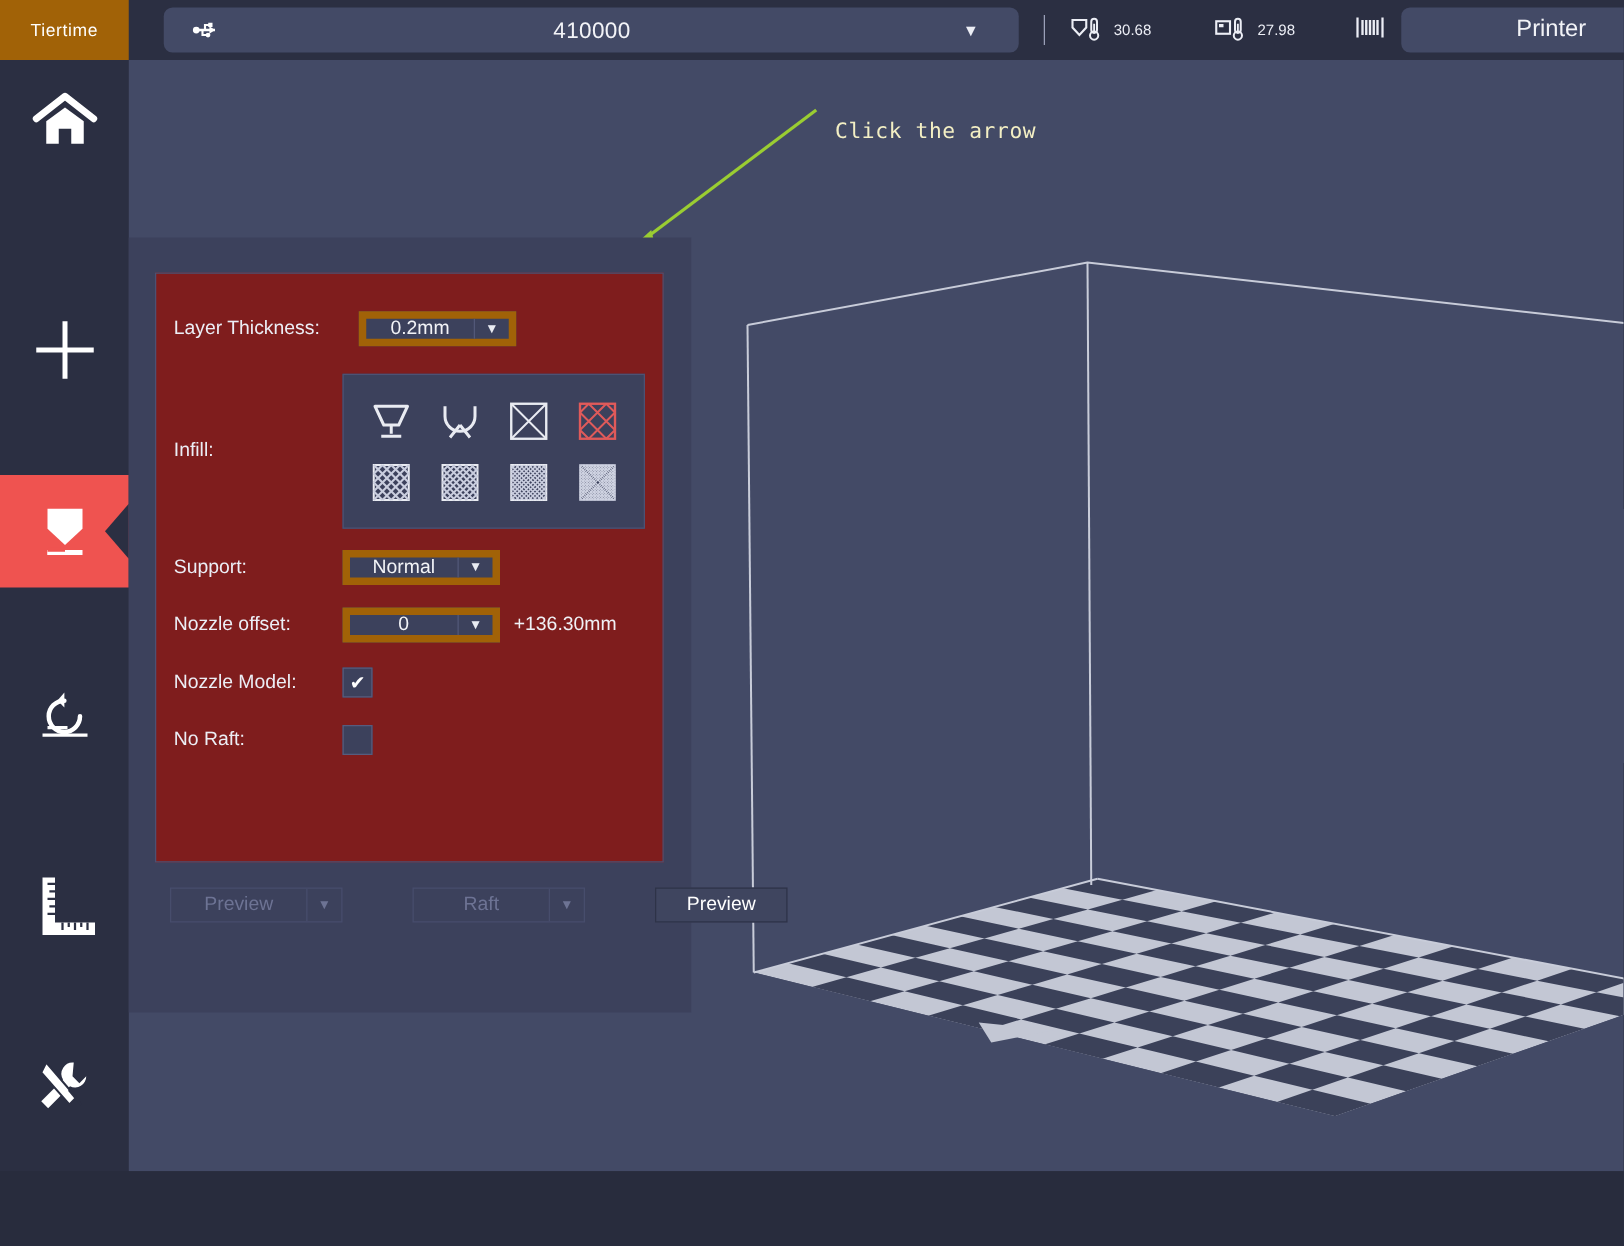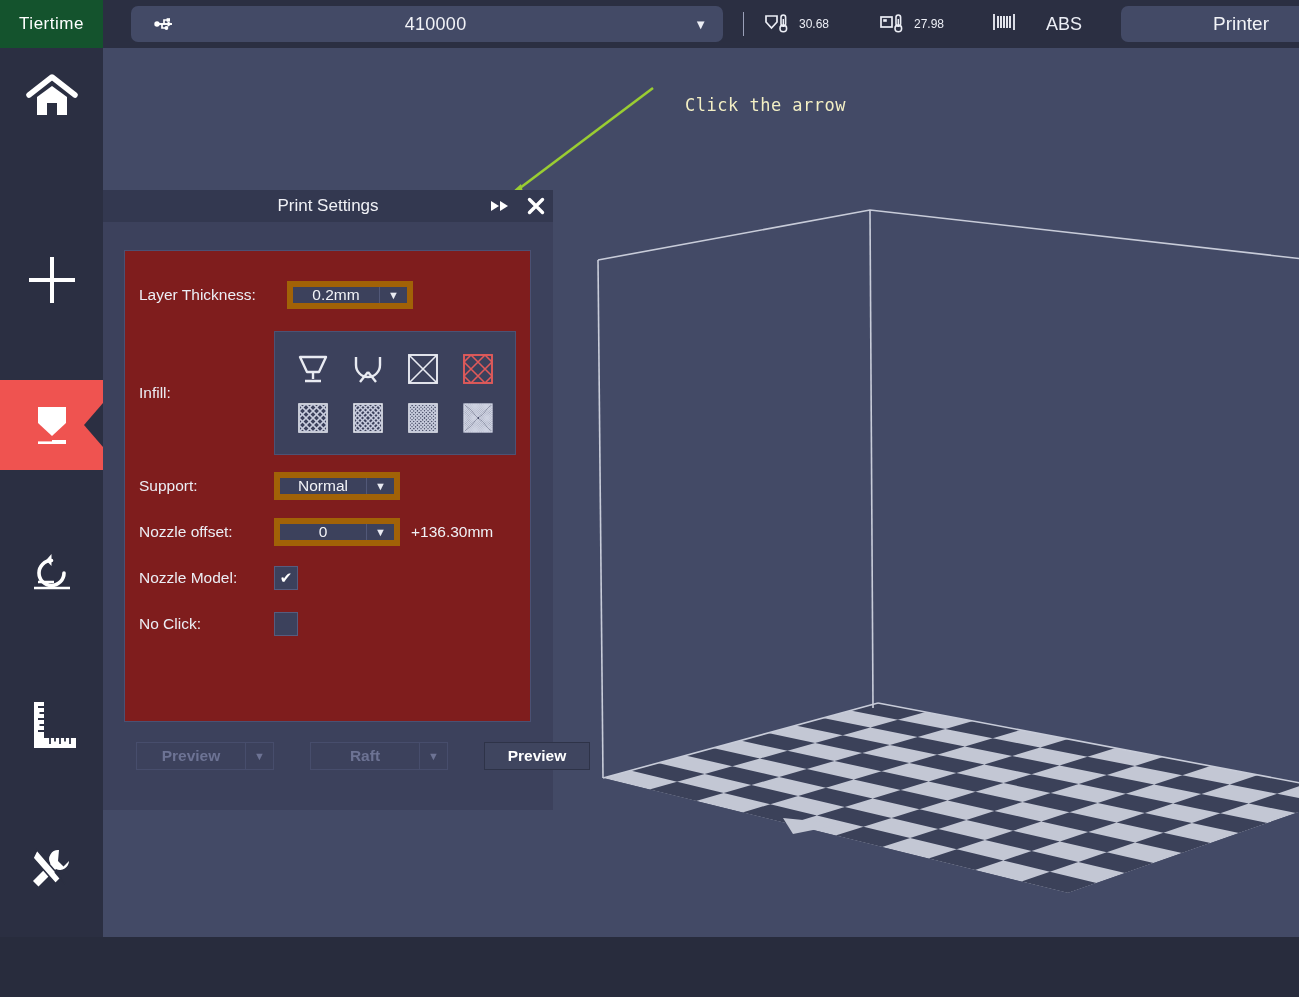--- a/index.html
+++ b/index.html
@@ -11,34 +11,34 @@
   }
   #app { position: relative; width: 1299px; height: 997px; }
 
   
   .topbar {
     position: absolute; left: 0; top: 0; width: 1299px; height: 48px;
     background: #2b2f42;
     display: flex; align-items: stretch;
   }
   .brand {
-    width: 103px; height: 48px; background: #14532d;
+    width: 103px; height: 48px; background: #a16207;
     display: flex; align-items: center; justify-content: center;
-    color: #fff; font-size: 17px; letter-spacing: 0.5px;
+    color: #fff; font-size: 14px; letter-spacing: 0.5px;
   }
   .topbar-right {
     flex: 1; display: flex; align-items: center; gap: 12px;
     padding: 0 0 0 28px;
   }
   .pill {
     height: 36px; background: #434a66; border-radius: 7px;
     display: flex; align-items: center;
   }
   .pill-printer-sel {
-    width: 592px; padding: 0 10px 0 18px; gap: 13px;
+    width: 684px; padding: 0 26px 0 18px; gap: 13px;
   }
   .usb-icon { width: 34px; display:flex; align-items:center; justify-content:center; }
   .printer-name {
     flex: 1; text-align: center; color: #f2f3f7;
     font-size: 18px; letter-spacing: .3px;
   }
   .caret { color: #eceef5; font-size: 13px; padding: 0 6px; }
   .vdiv { width: 1px; height: 24px; background: #9aa0b8; margin: 0 8px; }
   .stat { display: flex; align-items: center; gap: 9px; color: #eceef5; font-size: 12px; }
   .stat + .stat { margin-left: 16px; }
@@ -75,21 +75,21 @@
     position: absolute; left: 103px; top: 48px;
     width: 1196px; height: 889px; background: #434a66; overflow: hidden;
   }
   .statusbar {
     position: absolute; left: 0; top: 937px; width: 1299px; height: 60px;
     background: #282c3d;
   }
 
   
   .annot-text {
-    position: absolute; left: 685px; top: 95px;
+    position: absolute; left: 668px; top: 95px;
     color: #f3efc4; font-family: "DejaVu Sans Mono", monospace;
     font-size: 17px; letter-spacing: .5px; white-space: nowrap;
   }
 
   
   .panel {
     position: absolute; left: 103px; top: 190px;
     width: 450px; height: 620px; background: #3c415c;
   }
   .panel-header {
@@ -130,21 +130,21 @@
     justify-items: center; width: 244px;
   }
   .infill-cell { width: 55px; height: 49px; display: flex; align-items: center; justify-content: center; cursor: pointer; }
 
   .checkbox {
     width: 24px; height: 24px; border: 1px solid #565c7e; background: #3c415c;
     display: flex; align-items: center; justify-content: center;
     color: #fff; font-size: 15px;
   }
 
-  .btn-row { display: flex; align-items: center; gap: 36px; padding: 20px 0 0 12px; font-weight: bold; }
+  .btn-row { display: flex; align-items: center; gap: 56px; padding: 20px 0 0 12px; }
   .btn {
     height: 28px; border: 1px solid #4b5173; background: #3c415c;
     display: inline-flex; align-items: stretch; color: #f2f3f7; font-size: 15.5px;
   }
   .btn .lbl { display:flex; align-items:center; justify-content:center; width: 108px; }
   .btn .arw { width: 28px; border-left: 1px solid #4b5173; display:flex; align-items:center; justify-content:center; font-size: 11px; }
   .btn.disabled { color: #6d7394; border-color: #474d6c; }
   .btn.disabled .arw { color: #6d7394; border-left-color:#474d6c; }
   .btn.solid { border: 1px solid #2e3348; background: #3f455f; }
   .btn.solid .lbl { width: 104px; color: #ffffff; }
@@ -360,36 +360,20 @@
 
   <svg style="position:absolute;left:0;top:0;width:1299px;height:997px;pointer-events:none">
     <g>
       <line x1="653" y1="88" x2="512" y2="194" stroke="#9acd32" stroke-width="2.6"></line>
       <polygon points="498,205 521,184 525,200 512,203" fill="#9acd32"></polygon>
     </g>
   </svg>
   <div class="annot-text">Click the arrow</div>
 
   <div class="panel">
-    <div class="panel-header">
-      <span class="panel-title">Print Settings</span>
-      <div class="hdr-btns">
-        <span class="hdr-btn">
-          <svg width="22" height="16" viewBox="0 0 22 16">
-            <polygon points="2,3 10,8 2,13" fill="#ffffff"></polygon>
-            <polygon points="11,3 19,8 11,13" fill="#ffffff"></polygon>
-          </svg>
-        </span>
-        <span class="hdr-btn">
-          <svg width="18" height="18" viewBox="0 0 18 18">
-            <path d="M2.5 2.5 L15.5 15.5 M15.5 2.5 L2.5 15.5" stroke="#fff" stroke-width="3.4" stroke-linecap="round"></path>
-          </svg>
-        </span>
-      </div>
-    </div>
 
     <div class="panel-body">
       <div class="fieldset">
 
         <div class="row" style="height:56px">
           <span class="row-label">Layer Thickness:</span>
           <span class="combo" style="margin-left:13px">
             <span class="val">0.2mm</span>
             <span class="arw">▼</span>
           </span>
@@ -485,21 +469,21 @@
           </span>
           <span class="suffix">+136.30mm</span>
         </div>
 
         <div class="row" style="height:46px">
           <span class="row-label">Nozzle Model:</span>
           <span class="checkbox">✔</span>
         </div>
 
         <div class="row" style="height:46px">
-          <span class="row-label">No Click:</span>
+          <span class="row-label">No Raft:</span>
           <span class="checkbox"></span>
         </div>
 
       </div>
 
       <div class="btn-row">
         <span class="btn disabled">
           <span class="lbl">Preview</span>
           <span class="arw">▼</span>
         </span>

